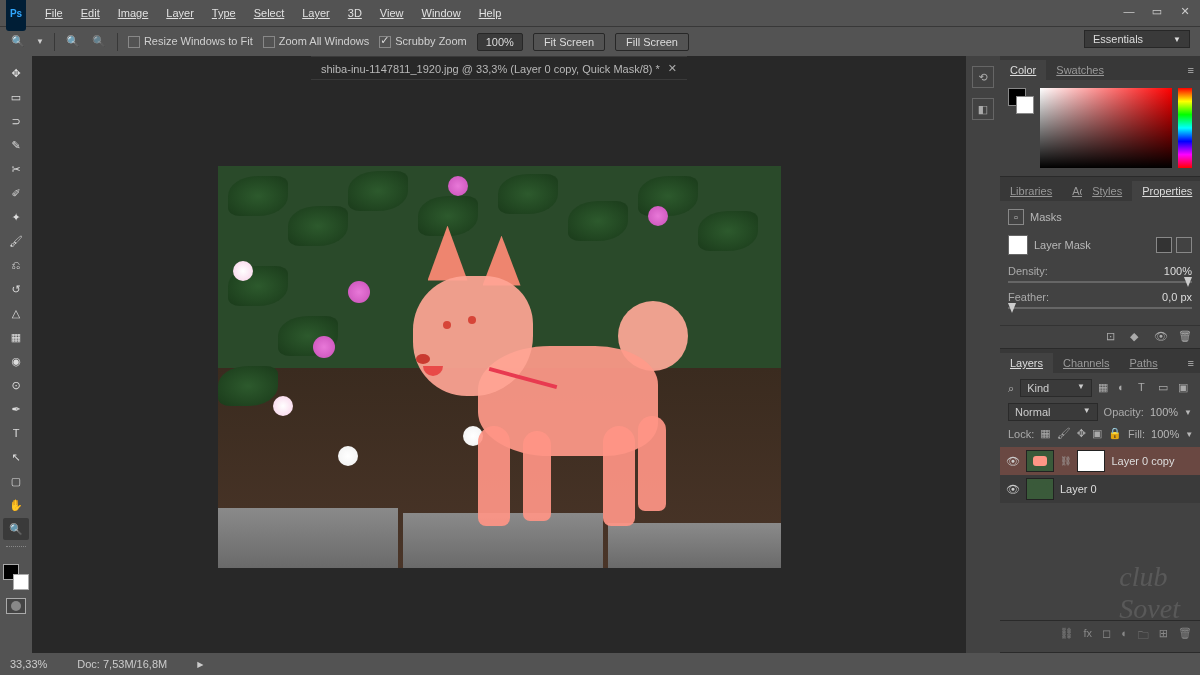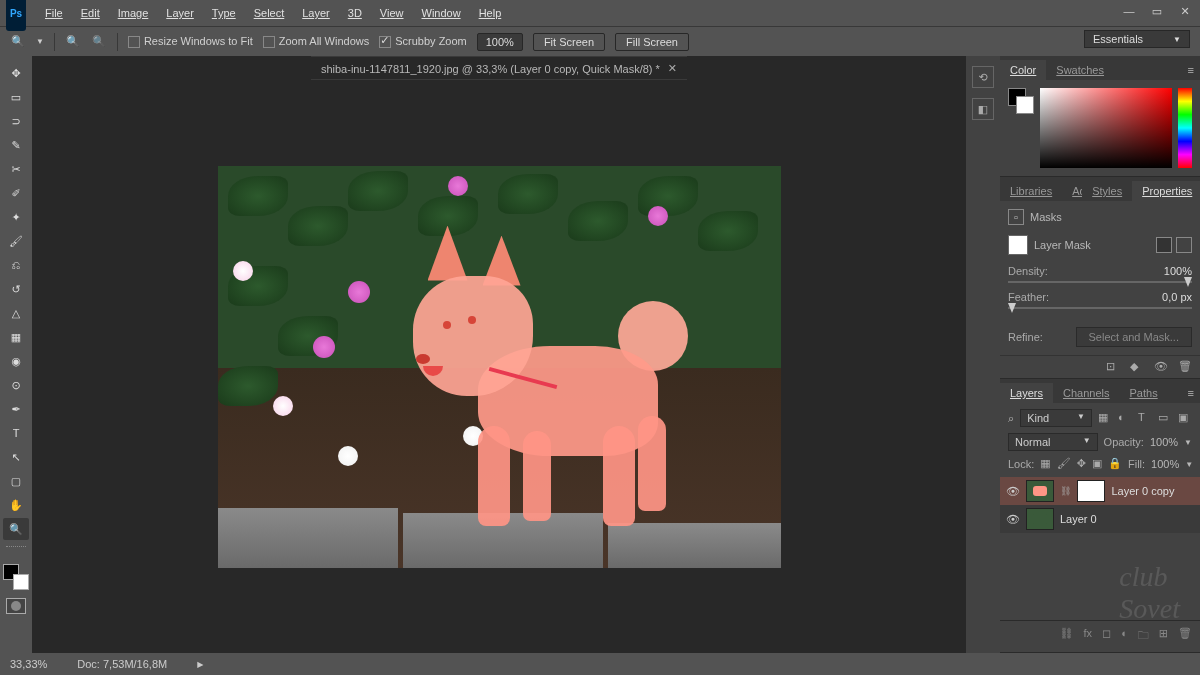--- a/index.html
+++ b/index.html
@@ -267,24 +267,20 @@
               <div class="slider-handle" style="right:0;"></div>
             </div>
           <div class="props-row">
               <span class="props-label">Feather:</span>
               <span class="props-val">0,0 px</span>
             </div>
           <div class="slider">
               <div class="slider-handle" style="left:0;"></div>
             </div>
         </div>
-        <div class="props-row">
-            <span class="props-label">Refine:</span>
-            <span class="refine-btn">Select and Mask...</span>
-          </div>
       </div>
       <div class="props-footer">
         <span class="pf-icon">⊡</span>
         <span class="pf-icon">◆</span>
         <span class="pf-icon">👁</span>
         <span class="pf-icon">🗑</span>
       </div>
     </div>
 
     <div class="panel" style="flex:1;display:flex;flex-direction:column;">

